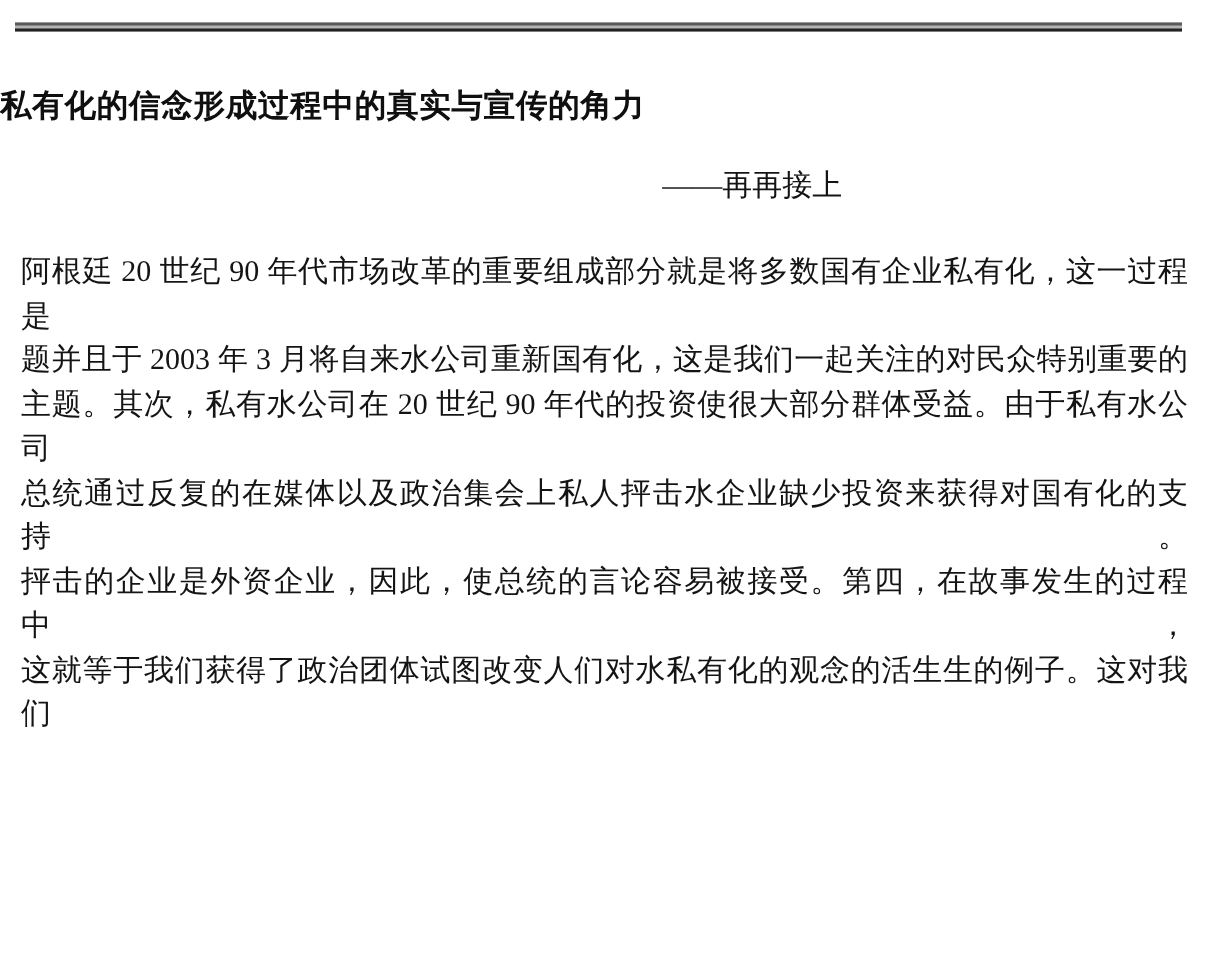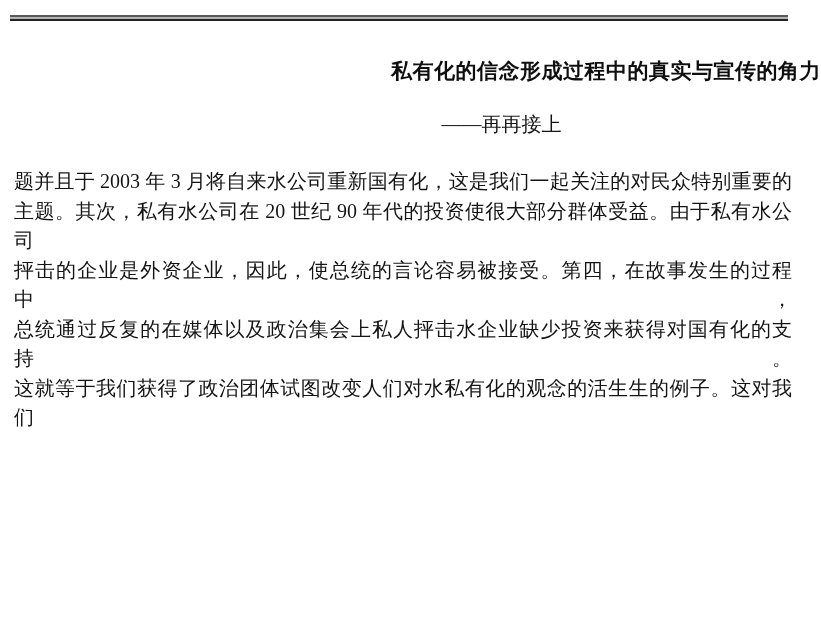--- a/index.html
+++ b/index.html
@@ -29,21 +29,21 @@
   }
   .rule-top {
     margin: 15px 33px 0 10px;
   }
   .title {
     margin: 36px 0 0 0;
     font-family: "Liberation Sans", "DejaVu Sans", sans-serif;
     font-weight: 700;
     font-size: 21px;
     line-height: 28px;
-    text-align: right;
+    text-align: left;
     letter-spacing: 0.5px;
     color: #0f0f0f;
   }
   .subtitle {
     position: relative;
     left: 91px;
     margin-top: 25px;
     font-size: 20px;
     line-height: 29px;
     text-align: center;
@@ -71,20 +71,21 @@
 
 <div class="page">
 
   <div class="rule rule-top"></div>
 
   <h1 class="title">私有化的信念形成过程中的真实与宣传的角力</h1>
 
   <div class="subtitle">——再再接上</div>
 
   <div class="body-text">
+      <div class="body-line">阿根廷 20 世纪 90 年代市场改革的重要组成部分就是将多数国有企业私有化，这一过程是</div>
       <div class="body-line">题并且于 2003 年 3 月将自来水公司重新国有化，这是我们一起关注的对民众特别重要的</div>
       <div class="body-line">主题。其次，私有水公司在 20 世纪 90 年代的投资使很大部分群体受益。由于私有水公司</div>
+      <div class="body-line">总统通过反复的在媒体以及政治集会上私人抨击水企业缺少投资来获得对国有化的支持。</div>
       <div class="body-line">抨击的企业是外资企业，因此，使总统的言论容易被接受。第四，在故事发生的过程中，</div>
-      <div class="body-line">总统通过反复的在媒体以及政治集会上私人抨击水企业缺少投资来获得对国有化的支持。</div>
       <div class="body-line">这就等于我们获得了政治团体试图改变人们对水私有化的观念的活生生的例子。这对我们</div>
     </div>
 
 </div>
 
 </body></html>

